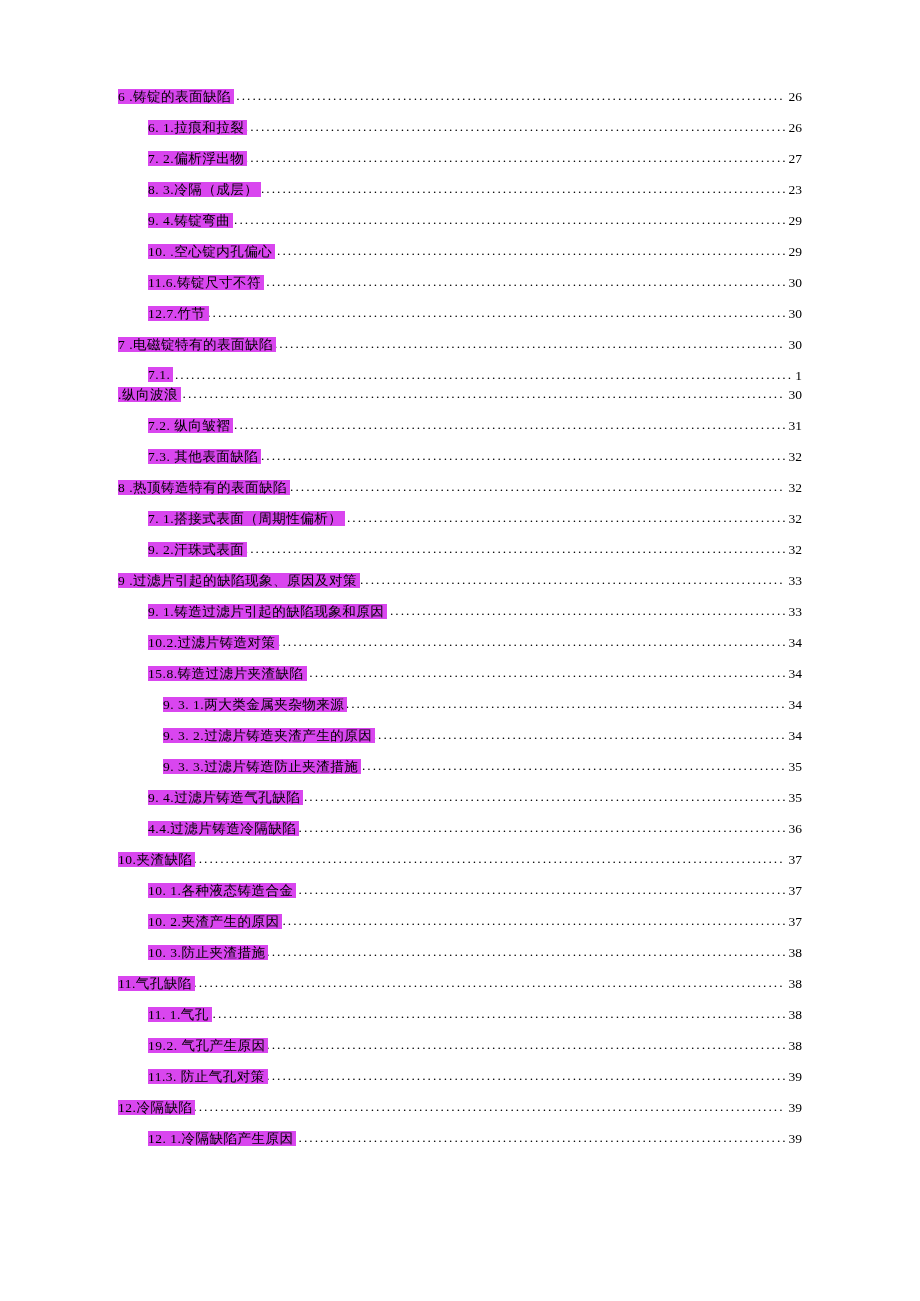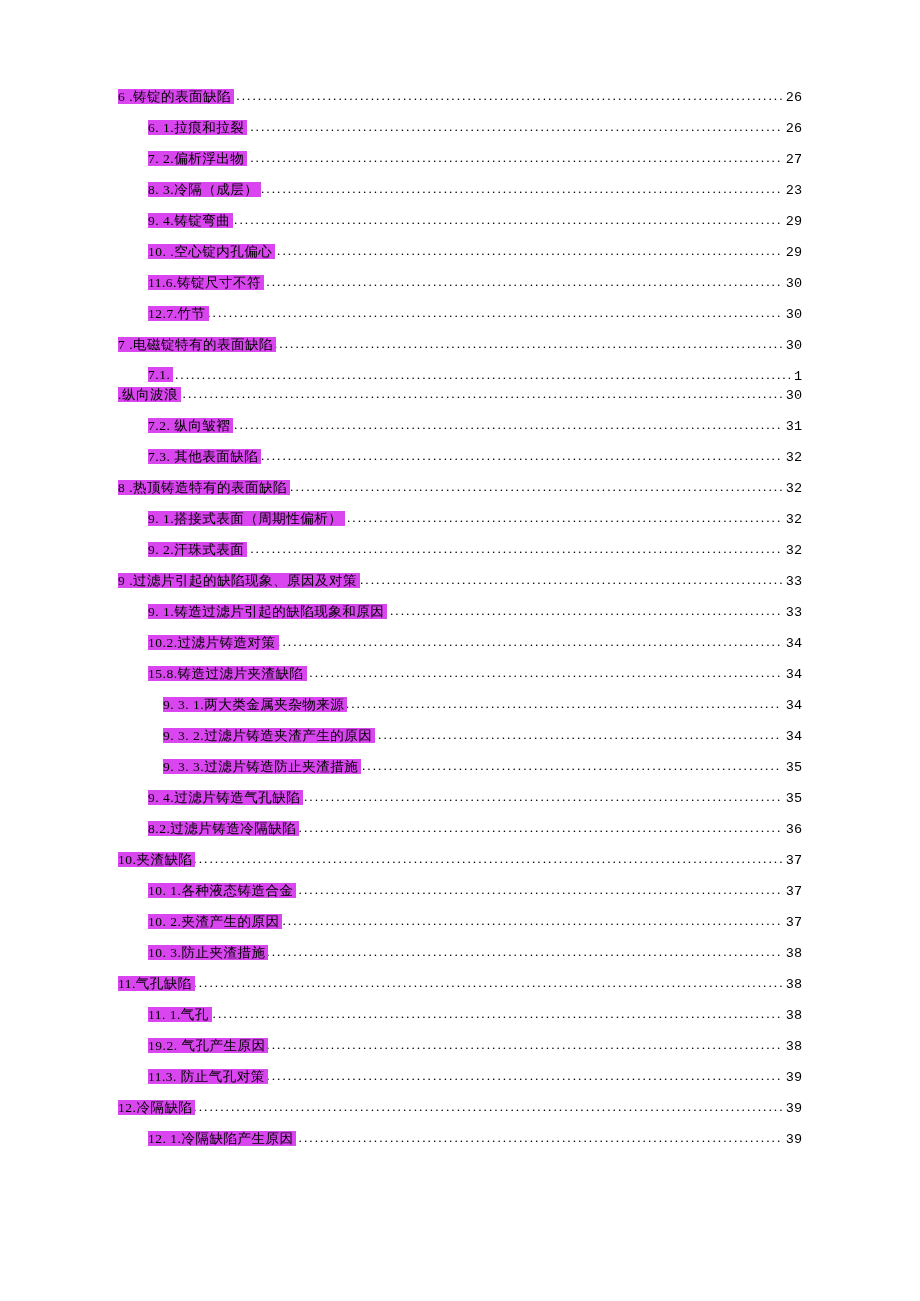--- a/index.html
+++ b/index.html
@@ -43,21 +43,20 @@
     letter-spacing: 2px;
     color: #000;
   }
   .pagenum {
     position: absolute;
     right: 0;
     bottom: 0;
     background: #fff;
     padding-left: 4px;
     z-index: 2;
-    font-family: Liberation Mono, monospace;
   }
   
   .wrap-first {
     margin-bottom: 2px;
   }
   .wrap-first .dots { display:block; }
   .wrap-second {
     margin-left: 0;
   }
 </style>
@@ -73,31 +72,31 @@
       <div class="toc-entry lvl2"><span class="dots">........................................................................................................................................................................................................</span><span class="label">9.  4.铸锭弯曲</span><span class="pagenum">29</span></div>
       <div class="toc-entry lvl2"><span class="dots">........................................................................................................................................................................................................</span><span class="label">10.   .空心锭内孔偏心</span><span class="pagenum">29</span></div>
       <div class="toc-entry lvl2"><span class="dots">........................................................................................................................................................................................................</span><span class="label">11.6.铸锭尺寸不符</span><span class="pagenum">30</span></div>
       <div class="toc-entry lvl2"><span class="dots">........................................................................................................................................................................................................</span><span class="label">12.7.竹节</span><span class="pagenum">30</span></div>
       <div class="toc-entry lvl1"><span class="dots">........................................................................................................................................................................................................</span><span class="label">7  .电磁锭特有的表面缺陷</span><span class="pagenum">30</span></div>
       <div class="toc-entry lvl2 wrap-first"><span class="dots">........................................................................................................................................................................................................</span><span class="label">7.1.</span><span class="pagenum">1</span></div>
       <div class="toc-entry wrap-second"><span class="dots">........................................................................................................................................................................................................</span><span class="label">.纵向波浪</span><span class="pagenum">30</span></div>
       <div class="toc-entry lvl2"><span class="dots">........................................................................................................................................................................................................</span><span class="label">7.2.   纵向皱褶</span><span class="pagenum">31</span></div>
       <div class="toc-entry lvl2"><span class="dots">........................................................................................................................................................................................................</span><span class="label">7.3.   其他表面缺陷</span><span class="pagenum">32</span></div>
       <div class="toc-entry lvl1"><span class="dots">........................................................................................................................................................................................................</span><span class="label">8  .热顶铸造特有的表面缺陷</span><span class="pagenum">32</span></div>
-      <div class="toc-entry lvl2"><span class="dots">........................................................................................................................................................................................................</span><span class="label">9.  1.搭接式表面（周期性偏析）</span><span class="pagenum">32</span></div>
+      <div class="toc-entry lvl2"><span class="dots">........................................................................................................................................................................................................</span><span class="label">7.  1.搭接式表面（周期性偏析）</span><span class="pagenum">32</span></div>
       <div class="toc-entry lvl2"><span class="dots">........................................................................................................................................................................................................</span><span class="label">9.  2.汗珠式表面</span><span class="pagenum">32</span></div>
       <div class="toc-entry lvl1"><span class="dots">........................................................................................................................................................................................................</span><span class="label">9   .过滤片引起的缺陷现象、原因及对策</span><span class="pagenum">33</span></div>
       <div class="toc-entry lvl2"><span class="dots">........................................................................................................................................................................................................</span><span class="label">9.  1.铸造过滤片引起的缺陷现象和原因</span><span class="pagenum">33</span></div>
       <div class="toc-entry lvl2"><span class="dots">........................................................................................................................................................................................................</span><span class="label">10.2.过滤片铸造对策</span><span class="pagenum">34</span></div>
       <div class="toc-entry lvl2"><span class="dots">........................................................................................................................................................................................................</span><span class="label">15.8.铸造过滤片夹渣缺陷</span><span class="pagenum">34</span></div>
       <div class="toc-entry lvl3"><span class="dots">........................................................................................................................................................................................................</span><span class="label">9.  3.  1.两大类金属夹杂物来源</span><span class="pagenum">34</span></div>
       <div class="toc-entry lvl3"><span class="dots">........................................................................................................................................................................................................</span><span class="label">9.  3.  2.过滤片铸造夹渣产生的原因</span><span class="pagenum">34</span></div>
       <div class="toc-entry lvl3"><span class="dots">........................................................................................................................................................................................................</span><span class="label">9.  3.  3.过滤片铸造防止夹渣措施</span><span class="pagenum">35</span></div>
       <div class="toc-entry lvl2"><span class="dots">........................................................................................................................................................................................................</span><span class="label">9.  4.过滤片铸造气孔缺陷</span><span class="pagenum">35</span></div>
-      <div class="toc-entry lvl2"><span class="dots">........................................................................................................................................................................................................</span><span class="label">8.2.过滤片铸造冷隔缺陷</span><span class="pagenum">36</span></div>
+      <div class="toc-entry lvl2"><span class="dots">........................................................................................................................................................................................................</span><span class="label">4.4.过滤片铸造冷隔缺陷</span><span class="pagenum">36</span></div>
       <div class="toc-entry lvl1"><span class="dots">........................................................................................................................................................................................................</span><span class="label">10.夹渣缺陷</span><span class="pagenum">37</span></div>
       <div class="toc-entry lvl2"><span class="dots">........................................................................................................................................................................................................</span><span class="label">10.  1.各种液态铸造合金</span><span class="pagenum">37</span></div>
       <div class="toc-entry lvl2"><span class="dots">........................................................................................................................................................................................................</span><span class="label">10.  2.夹渣产生的原因</span><span class="pagenum">37</span></div>
       <div class="toc-entry lvl2"><span class="dots">........................................................................................................................................................................................................</span><span class="label">10.  3.防止夹渣措施</span><span class="pagenum">38</span></div>
       <div class="toc-entry lvl1"><span class="dots">........................................................................................................................................................................................................</span><span class="label">11.气孔缺陷</span><span class="pagenum">38</span></div>
       <div class="toc-entry lvl2"><span class="dots">........................................................................................................................................................................................................</span><span class="label">11.  1.气孔</span><span class="pagenum">38</span></div>
       <div class="toc-entry lvl2"><span class="dots">........................................................................................................................................................................................................</span><span class="label">19.2.   气孔产生原因</span><span class="pagenum">38</span></div>
       <div class="toc-entry lvl2"><span class="dots">........................................................................................................................................................................................................</span><span class="label">11.3.   防止气孔对策</span><span class="pagenum">39</span></div>
       <div class="toc-entry lvl1"><span class="dots">........................................................................................................................................................................................................</span><span class="label">12.冷隔缺陷</span><span class="pagenum">39</span></div>
       <div class="toc-entry lvl2"><span class="dots">........................................................................................................................................................................................................</span><span class="label">12.  1.冷隔缺陷产生原因</span><span class="pagenum">39</span></div>

